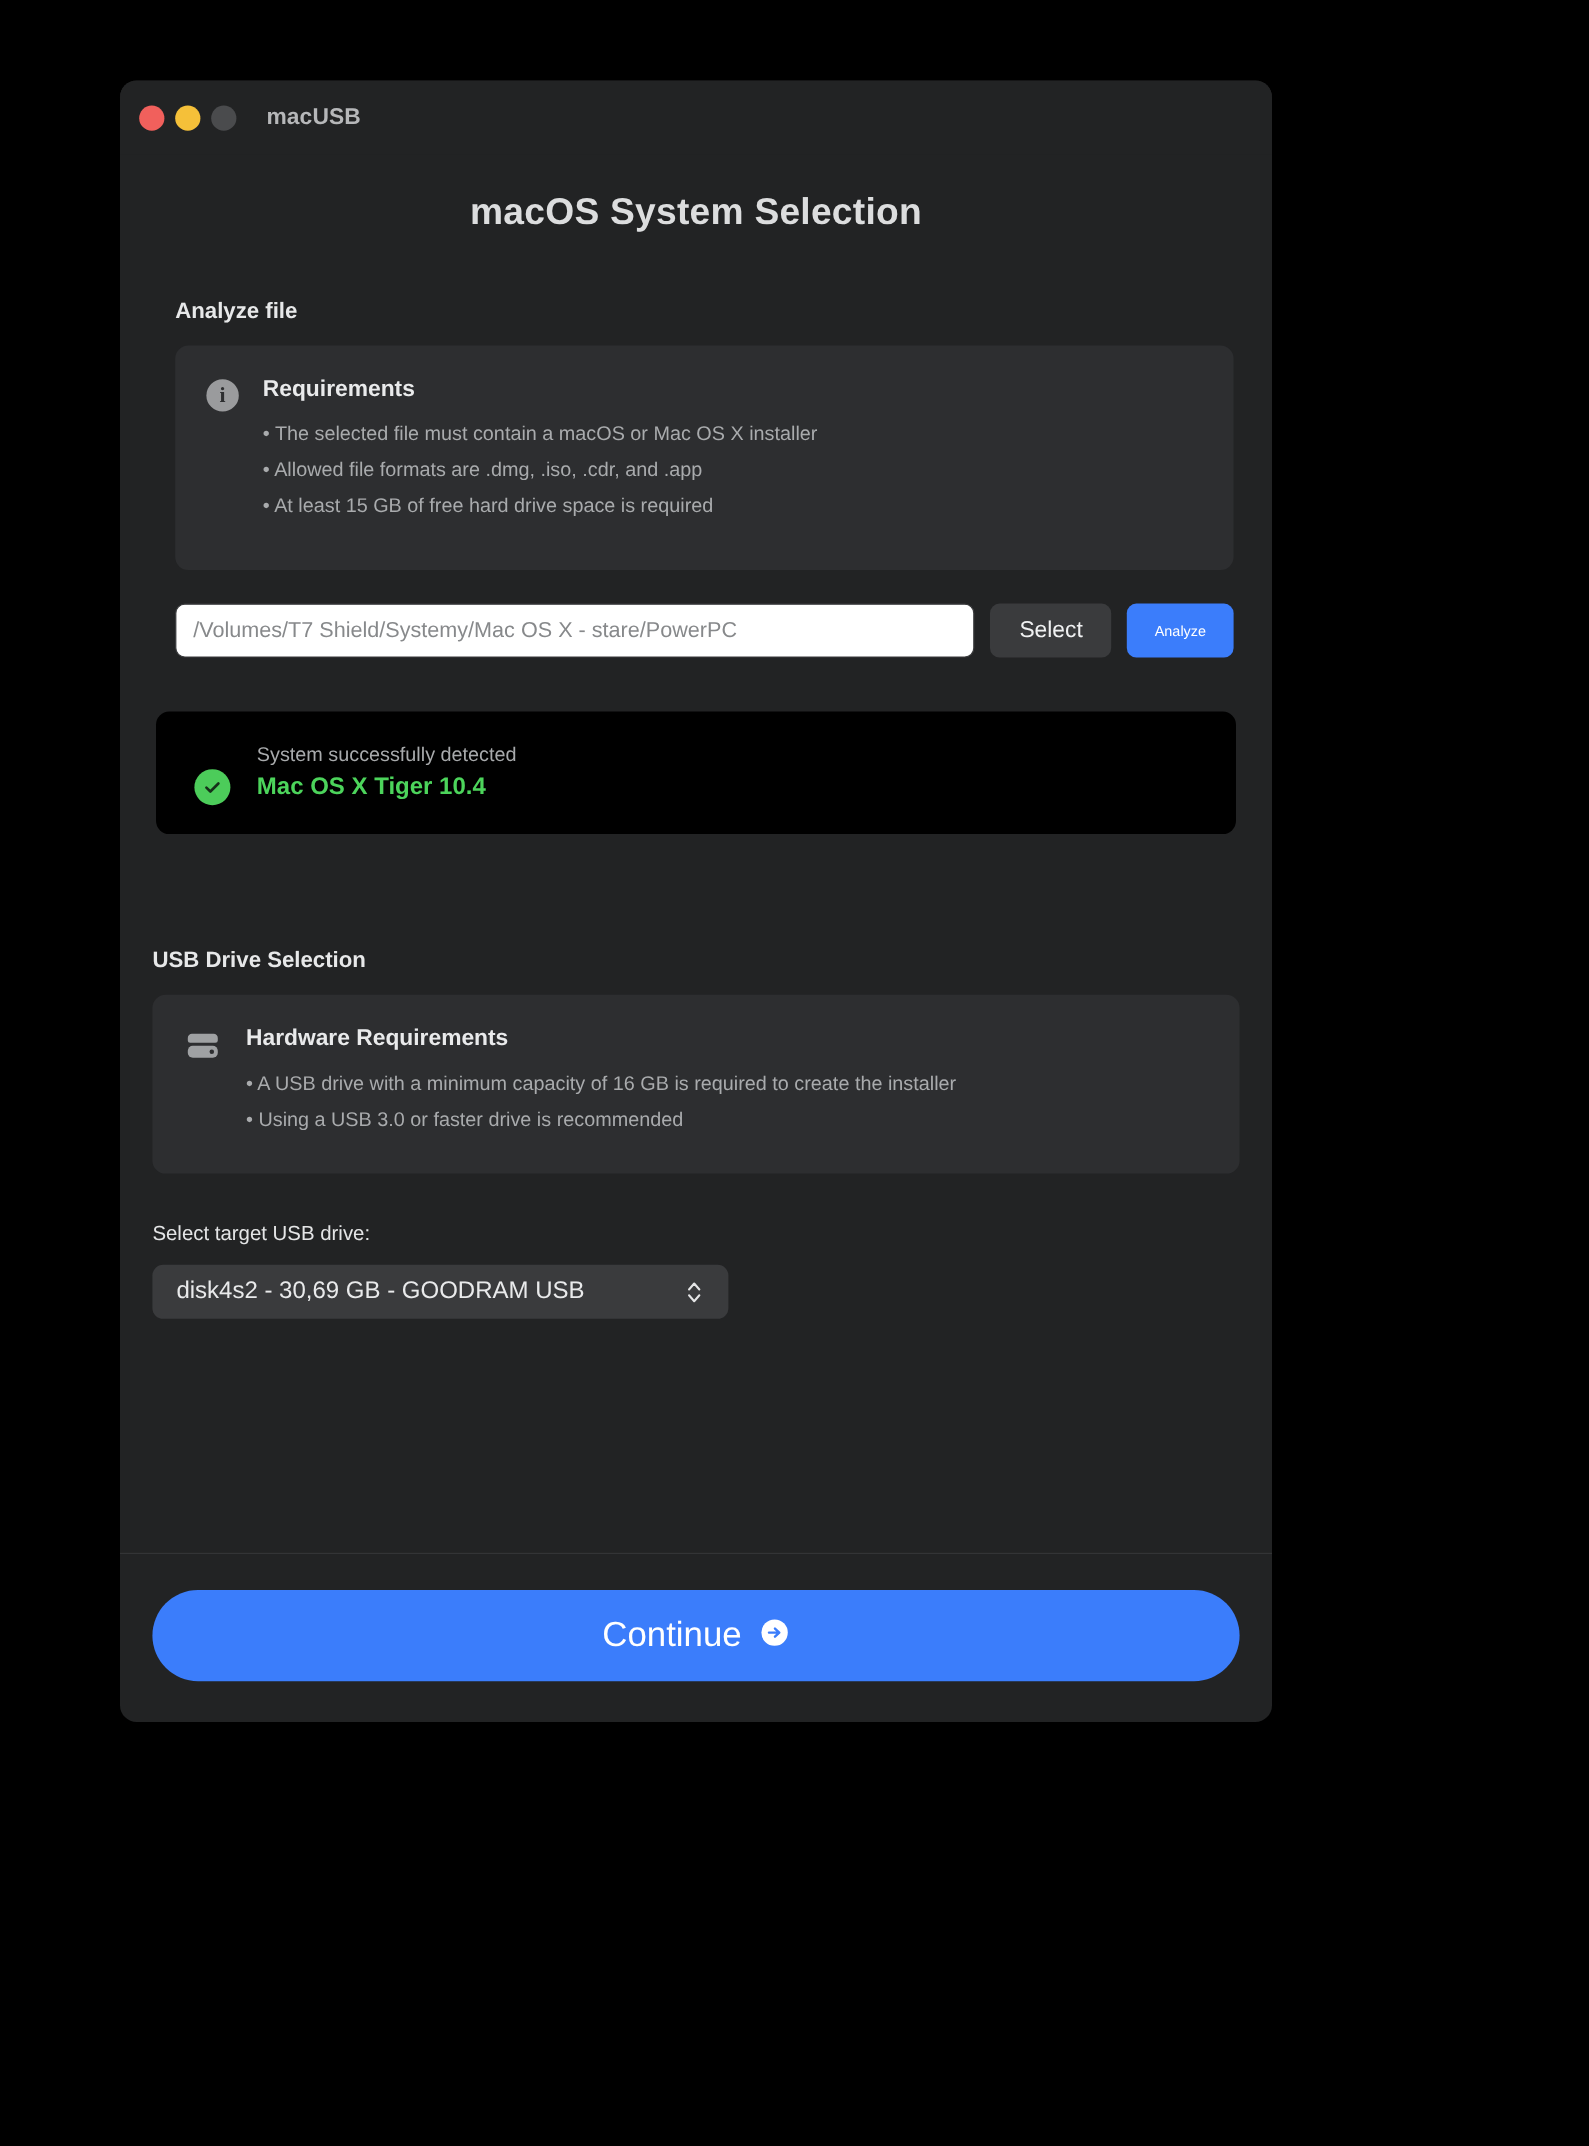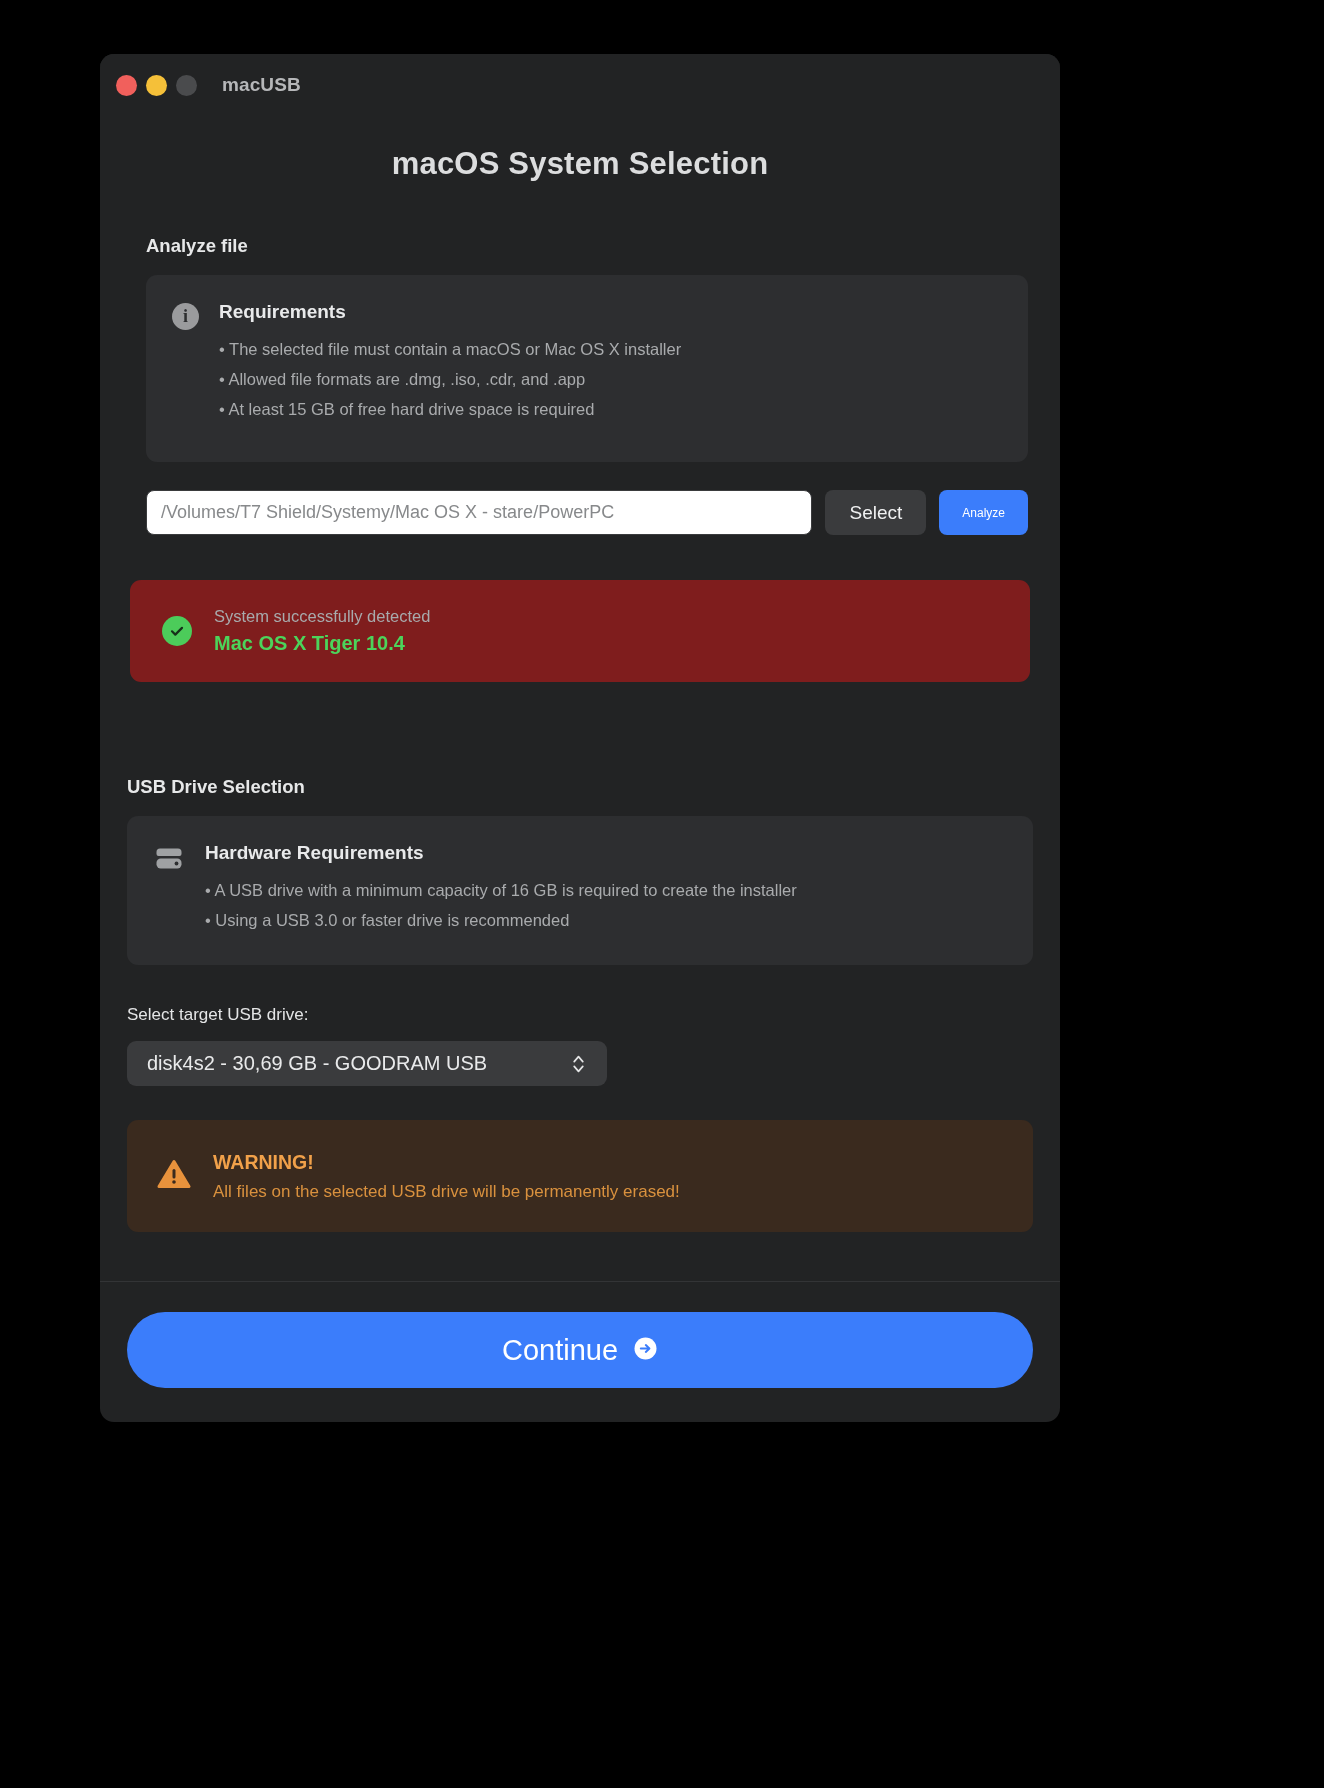--- a/index.html
+++ b/index.html
@@ -12,21 +12,21 @@
   .desktop {
     position: relative;
     width: 1324px; height: 1788px;
     background: #000000;
     overflow: hidden;
   }
 
   
   .window {
     position: absolute;
-    left: 100px; top: 54px;
+    left: 100px; top: 67px;
     width: 960px; height: 1368px;
     background: #222324;
     border-radius: 14px;
     box-shadow: 0 20px 60px rgba(0,0,0,0.75);
     overflow: hidden;
     display: flex;
     flex-direction: column;
   }
 
   
@@ -156,25 +156,25 @@
     font-size: 12px;
     color: #FFFFFF;
     cursor: pointer;
   }
 
   
   .success {
     margin-top: 45px;
     margin-left: 3px;
     margin-right: 3px;
-    background: #7f1d1d;
+    background: #000000;
     border-radius: 11px;
     padding: 24px 0 24px 32px;
     display: flex;
-    align-items: center;
+    align-items: flex-end;
     gap: 22px;
     height: 102px;
   }
   .check-circle {
     width: 30px; height: 30px;
     border-radius: 50%;
     background: #4CCC5A;
     display: flex; align-items: center; justify-content: center;
     flex: 0 0 auto;
   }
@@ -341,33 +341,20 @@
       <div class="dropdown">
         <span class="dropdown-value">disk4s2 - 30,69 GB - GOODRAM USB</span>
         <span class="stepper-chevrons">
           <svg width="13" height="22" viewBox="0 0 13 22" aria-hidden="true">
             <path d="M2.2 8.6 L6.5 3.6 L10.8 8.6" fill="none" stroke="#E4E5E6" stroke-width="1.7" stroke-linecap="round" stroke-linejoin="round"></path>
             <path d="M2.2 13.4 L6.5 18.4 L10.8 13.4" fill="none" stroke="#E4E5E6" stroke-width="1.7" stroke-linecap="round" stroke-linejoin="round"></path>
           </svg>
         </span>
       </div>
 
-      <div class="warning">
-        <div>
-          <svg width="34" height="32" viewBox="0 0 34 32" aria-hidden="true">
-            <path d="M17 3.5 L32 28.5 L2 28.5 Z" fill="#E8923C" stroke="#E8923C" stroke-width="3" stroke-linejoin="round"></path>
-            <rect x="15.5" y="11" width="3" height="9.5" rx="1.5" fill="#3A2A1E"></rect>
-            <circle cx="17" cy="24" r="1.8" fill="#3A2A1E"></circle>
-          </svg>
-        </div>
-        <div>
-          <div class="warn-title">WARNING!</div>
-          <div class="warn-text">All files on the selected USB drive will be permanently erased!</div>
-        </div>
-      </div>
 
     </div>
 
     <div class="footer">
       <div class="btn-continue">
         <span class="btn-continue-label">Continue</span>
         <span>
           <svg width="25" height="25" viewBox="0 0 25 25" aria-hidden="true">
             <circle cx="12.5" cy="12.5" r="11" fill="#FFFFFF"></circle>
             <path d="M7.8 12.5 h8.4 M12.8 9.1 L16.4 12.5 L12.8 15.9" fill="none" stroke="#3B7DFB" stroke-width="2" stroke-linecap="round" stroke-linejoin="round"></path>

